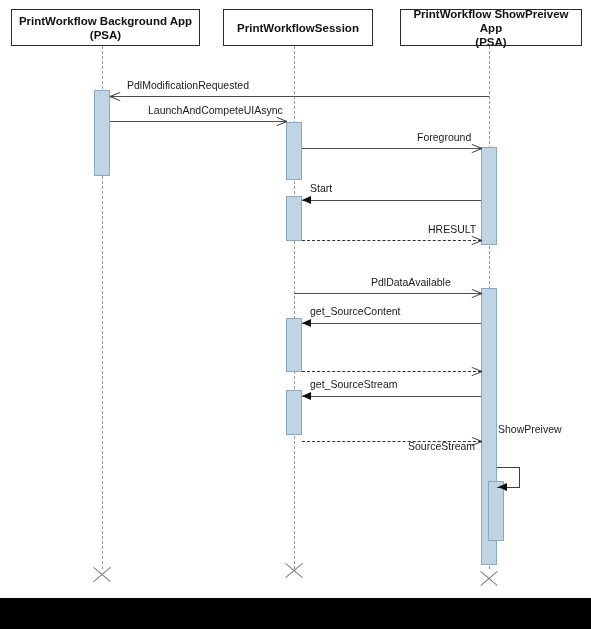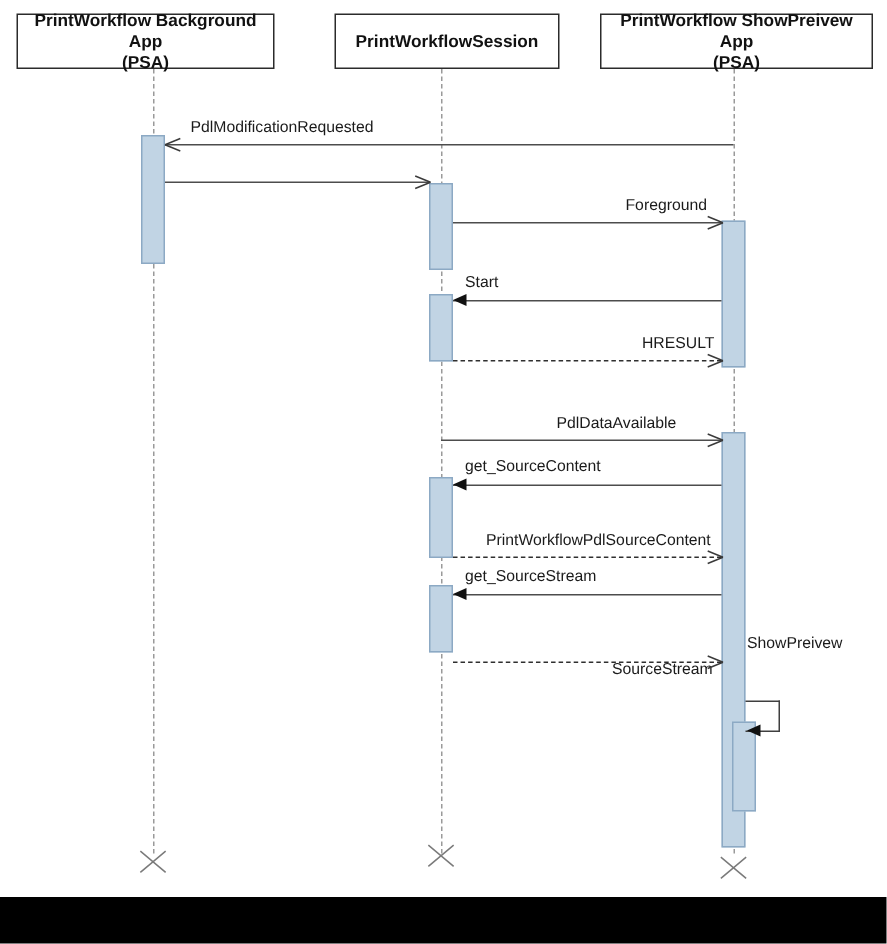--- a/index.html
+++ b/index.html
@@ -123,21 +123,21 @@
     display: block;
   }
   .term-x i.a { transform: rotate(40deg); }
   .term-x i.b { transform: rotate(-40deg); }
 </style>
 </head>
 <body>
 
 <div id="diagram">
 
-  <div class="participant" style="left:11px; top:9px; width:172px; height:37px;">
+  <div class="participant" style="left:11px; top:9px; width:189px; height:37px;">
     <span>PrintWorkflow Background App
 (PSA)</span>
   </div>
 
   <div class="participant" style="left:223px; top:9px; width:150px; height:37px;">
     <span>PrintWorkflowSession</span>
   </div>
 
   <div class="participant" style="left:400px; top:9px; width:182px; height:37px;">
     <span>PrintWorkflow ShowPreivew App
@@ -160,20 +160,21 @@
 
   <div class="activation" style="left:488px; top:481px; width:16px; height:60px;"></div>
 
   <div class="msg-label" style="left:116px; top:79px;margin-left:11px;">PdlModificationRequested</div>
   <div class="msg-line" style="left:110px; top:96px; width:379px;"></div>
   <div class="head-open left" style="left:110px; top:91px;">
       <i class="a"></i>
       <i class="b"></i>
     </div>
 
+  <div class="msg-label" style="left:148px; top:104px;">LaunchAndCompeteUIAsync</div>
   <div class="msg-line" style="left:110px; top:121px; width:176px;"></div>
   <div class="head-open right" style="left:276px; top:116px;">
       <i class="a"></i>
       <i class="b"></i>
     </div>
 
   <div class="msg-label" style="left:417px; top:131px;">Foreground</div>
   <div class="msg-line" style="left:302px; top:148px; width:179px;"></div>
   <div class="head-open right" style="left:471px; top:143px;">
       <i class="a"></i>
@@ -195,21 +196,20 @@
   <div class="msg-line" style="left:294px; top:293px; width:187px;"></div>
   <div class="head-open right" style="left:471px; top:288px;">
       <i class="a"></i>
       <i class="b"></i>
     </div>
 
   <div class="msg-label" style="left:310px; top:305px;">get_SourceContent</div>
   <div class="msg-line" style="left:302px; top:323px; width:179px;"></div>
   <div class="arrow-head head-solid-left" style="left:302px; top:318.5px;"></div>
 
-  <div class="msg-label" style="left:324px; top:354px;">PrintWorkflowPdlSourceContent</div>
   <div class="msg-line dashed" style="left:302px; top:371px; width:179px;"></div>
   <div class="head-open right" style="left:471px; top:366px;">
       <i class="a"></i>
       <i class="b"></i>
     </div>
 
   <div class="msg-label" style="left:310px; top:378px;">get_SourceStream</div>
   <div class="msg-line" style="left:302px; top:396px; width:179px;"></div>
   <div class="arrow-head head-solid-left" style="left:302px; top:391.5px;"></div>
 

